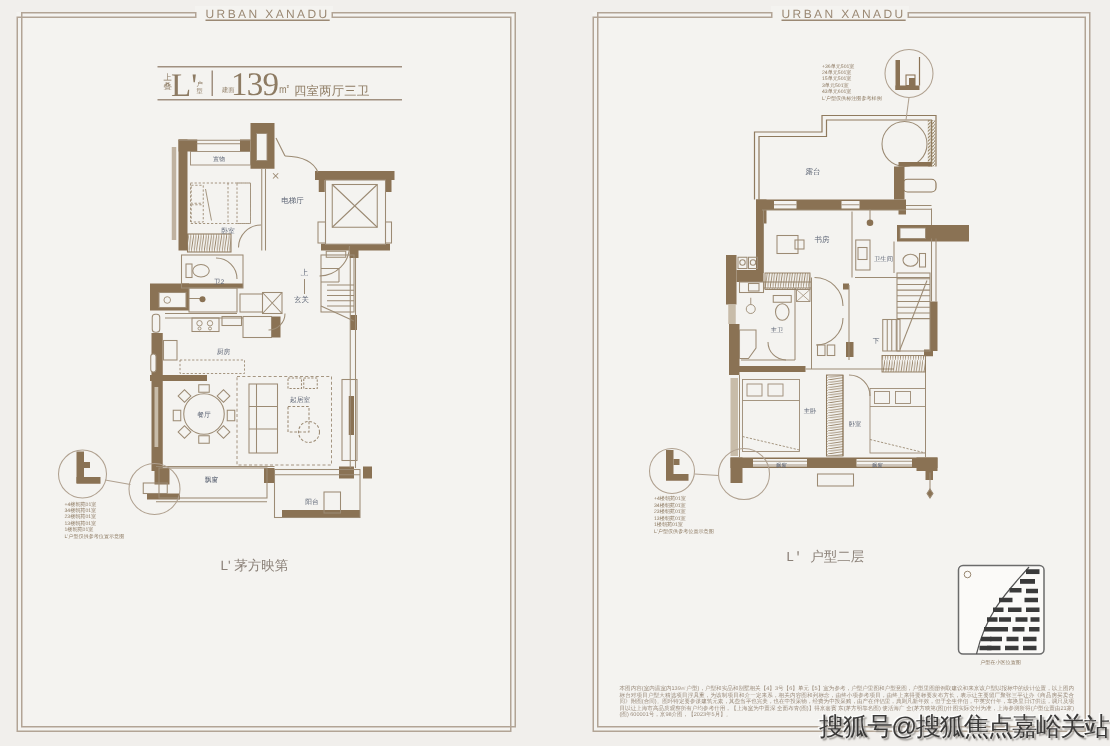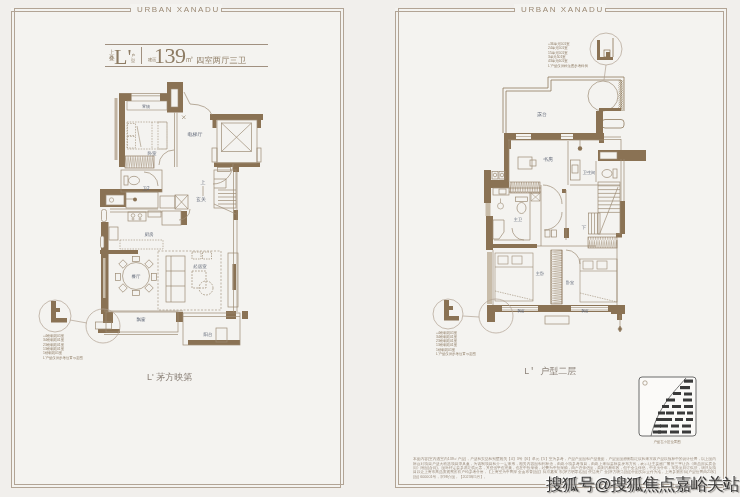--- a/index.html
+++ b/index.html
@@ -1,21 +1,21 @@
 <!DOCTYPE html>
 <html><head>
 <meta charset="utf-8">
 <style>
   html,body{margin:0;padding:0;}
   body{width:740px;height:497px;background:#f1efec;position:relative;overflow:hidden;
        font-family:"Liberation Sans",sans-serif;}
   .abs{position:absolute;}
   .frame{position:absolute;border:1px solid #b2a495;}
   .cardbg{position:absolute;background:#f4f3f0;}
-  .hdr{position:absolute;font-size:8px;letter-spacing:1.6px;color:#9b8974;white-space:nowrap;}
+  .hdr{position:absolute;font-size:8px;letter-spacing:1.6px;color:#9b8974;white-space:nowrap;text-decoration:underline;}
   .cap{position:absolute;font-size:9px;color:#8b8178;letter-spacing:0px;white-space:nowrap;}
 </style>
 </head>
 <body>
 
   <div class="cardbg" style="left:11px;top:8px;width:332px;height:479px;"></div>
   <div class="frame" style="left:14px;top:8px;width:328px;height:475px;"></div>
   <div class="frame" style="left:11px;top:11px;width:328px;height:475px;"></div>
 
   <div class="cardbg" style="left:395px;top:8px;width:331px;height:479px;"></div>

